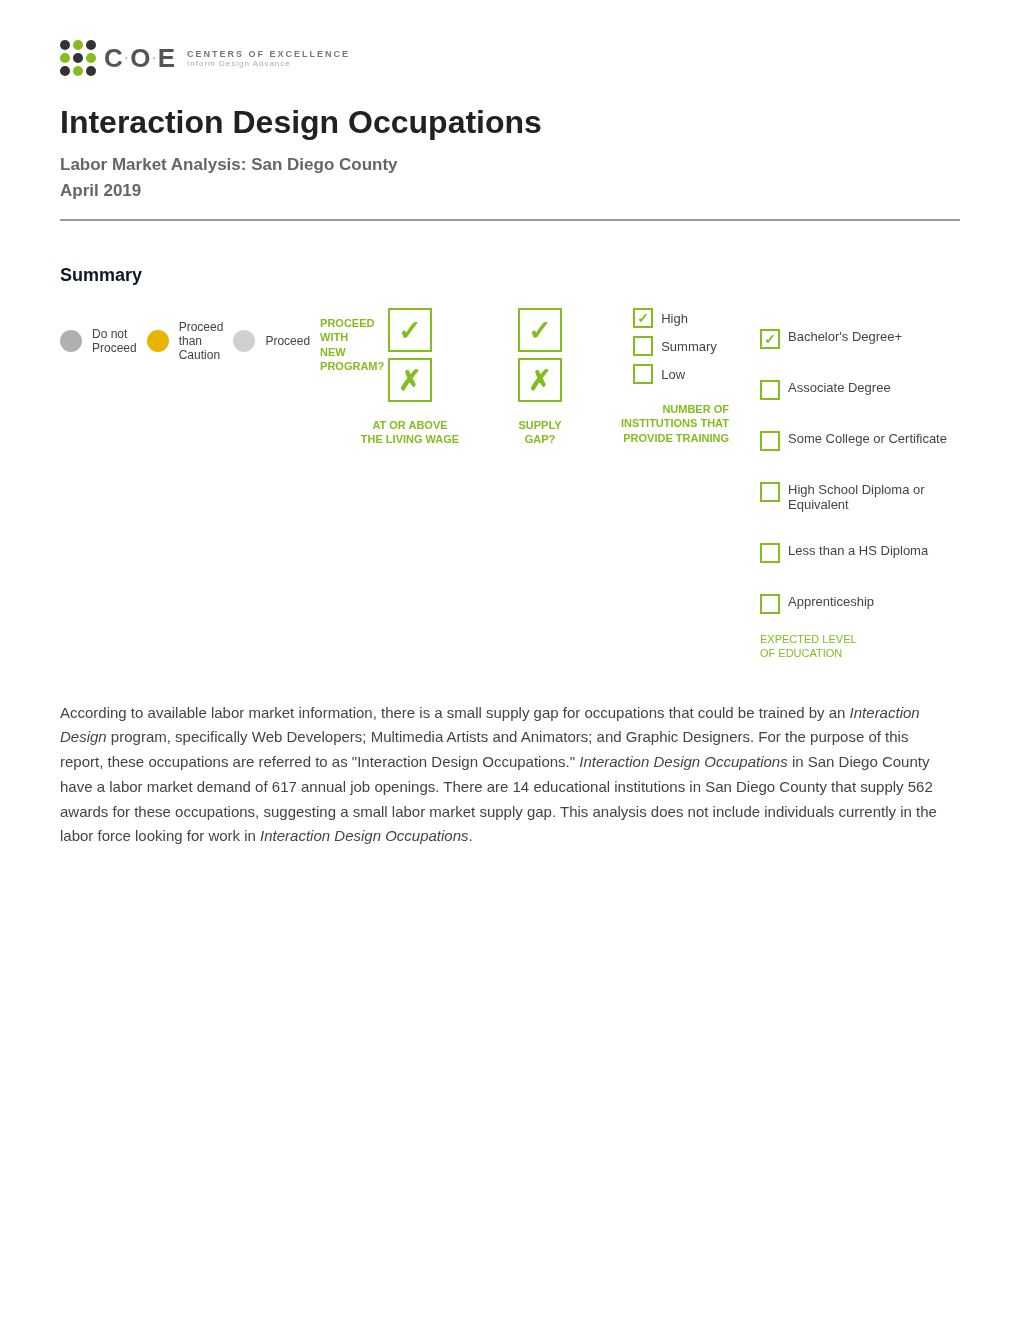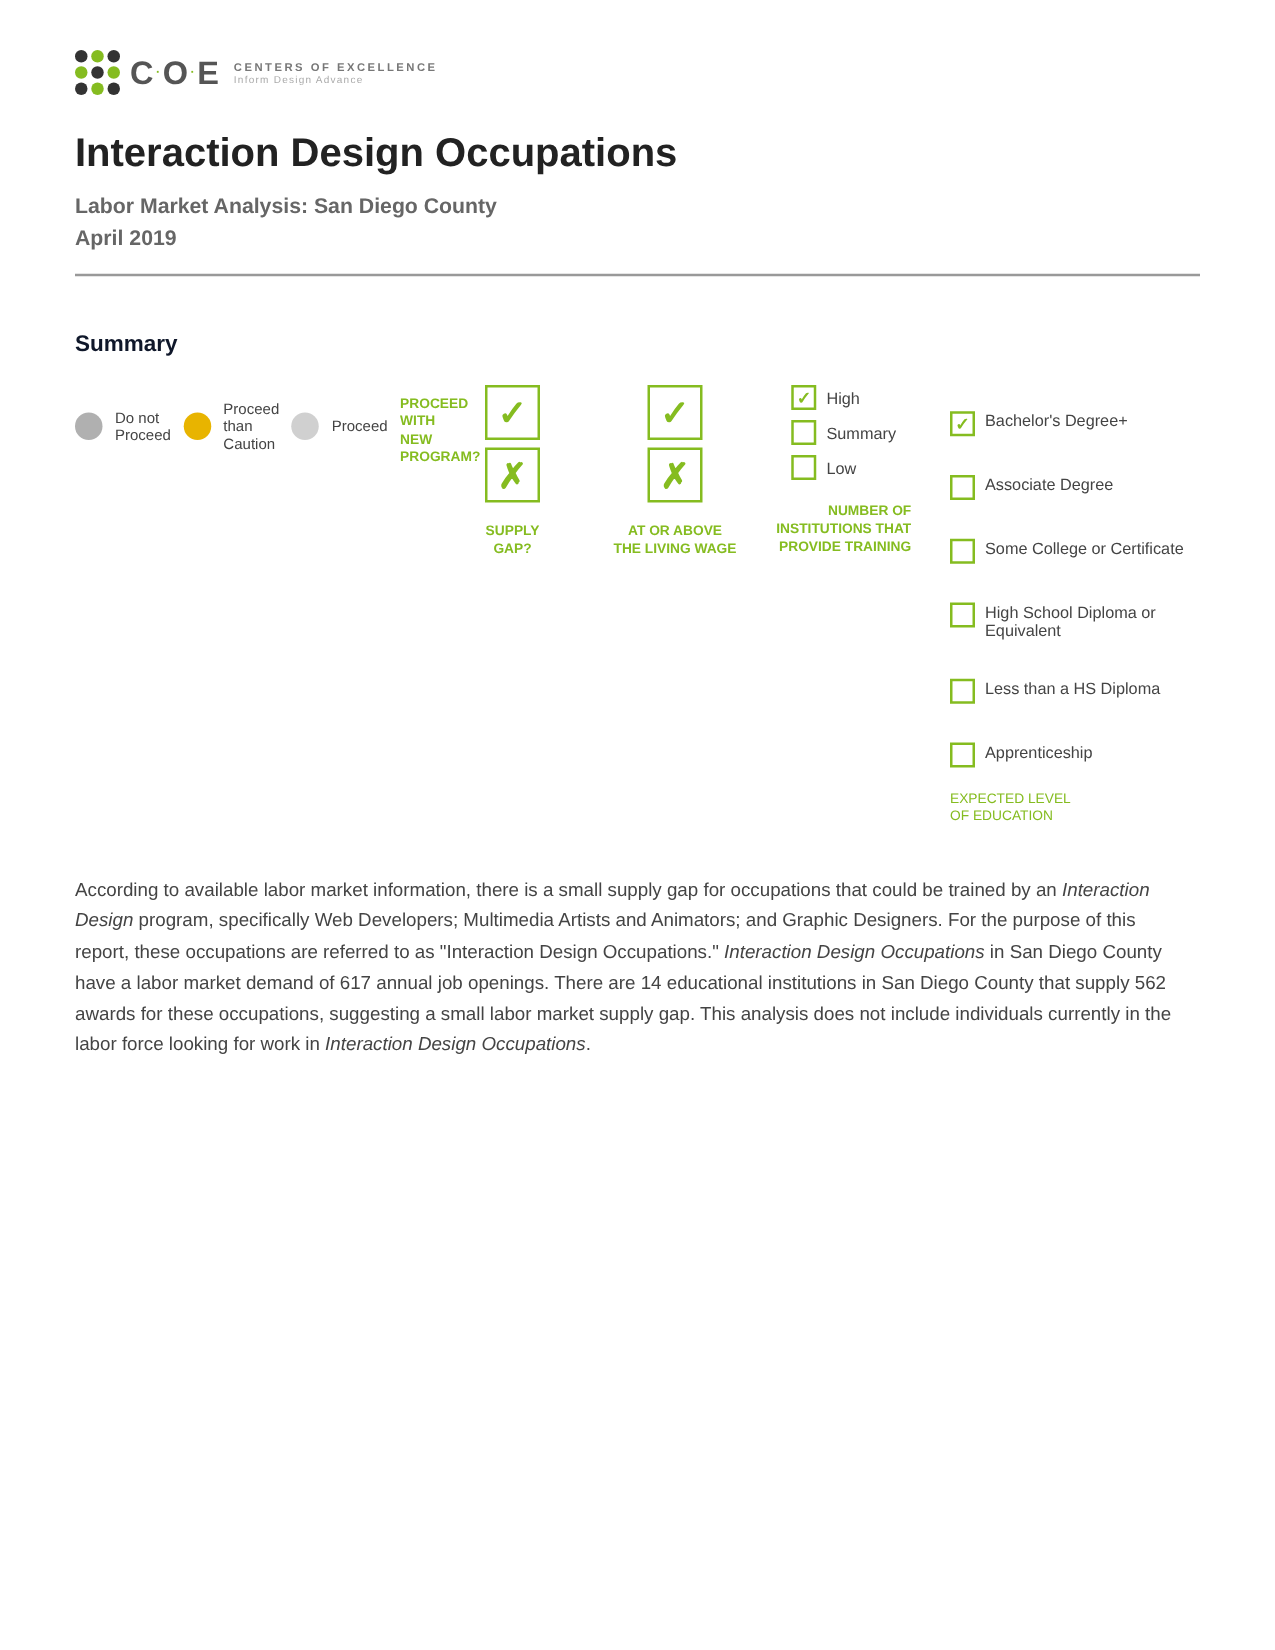--- a/index.html
+++ b/index.html
@@ -286,27 +286,27 @@
     <div class="legend-item">
       <div class="circle-icon circle-light"></div>
       <span class="legend-label">Proceed</span>
     </div>
     <div class="proceed-label">PROCEED WITH<br>NEW PROGRAM?</div>
   </div>
 
   <div class="indicator-col">
     <div class="checkbox-icon checked"></div>
     <div class="checkbox-icon xed"></div>
-    <div class="indicator-col-label">SUPPLY<br>GAP?</div>
+    <div class="indicator-col-label">AT OR ABOVE<br>THE LIVING WAGE</div>
   </div>
 
   <div class="indicator-col">
     <div class="checkbox-icon checked"></div>
     <div class="checkbox-icon xed"></div>
-    <div class="indicator-col-label">AT OR ABOVE<br>THE LIVING WAGE</div>
+    <div class="indicator-col-label">SUPPLY<br>GAP?</div>
   </div>
 
   <div class="training-col">
     <div class="training-options">
       <div class="training-option">
         <div class="small-checkbox checked"></div>
         <span class="option-label">High</span>
       </div>
       <div class="training-option">
         <div class="small-checkbox empty"></div>

